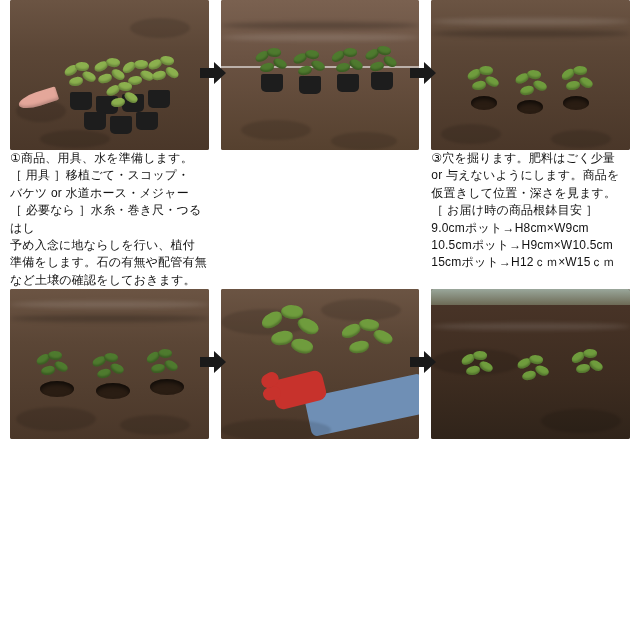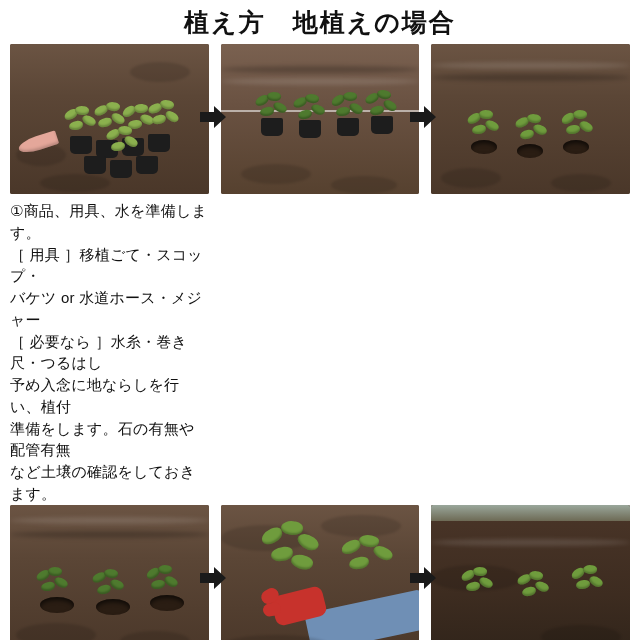--- a/index.html
+++ b/index.html
@@ -44,23 +44,22 @@
   }
   .photo {
     position: relative;
     width: 100%;
     height: 150px;
     border-radius: 2px;
     overflow: hidden;
     background: #5a4436;
   }
   .caption {
-    font-size: 15px;
+    font-size: 12px;
     line-height: 1.45;
-    margin-top: 6px;
     white-space: pre-line;
     letter-spacing: 0.2px;
     color: #111;
   }
   .arrow {
     position: absolute;
     top: 62px;
     right: -11px;
     width: 26px;
     height: 22px;
@@ -155,21 +154,20 @@
     left: 0; right: 0; top: 0;
     height: 16px;
     background: linear-gradient(#9aa79b, #6d6a55);
   }
 </style>
 </head>
 <body>
 
 <div class="page">
 
-  <div class="title">植え方　地植えの場合</div>
 
   <div class="grid">
 
     <div class="cell">
       <div class="photo">
         <div class="field"></div>
         <div class="clump" style="left:6px; top:100px; width:50px; height:22px;"></div>
         <div class="clump" style="left:120px; top:18px; width:60px; height:20px;"></div>
         <div class="clump" style="left:30px; top:130px; width:70px; height:18px;"></div>
         <div class="trowel" style="left:8px; top:92px;"></div>
@@ -291,20 +289,27 @@
           <div class="leaf" style="left:18px; top:11px; transform:rotate(32deg)"></div>
           <div class="leaf" style="left:5px; top:16px; transform:rotate(-8deg)"></div>
         </div>
         <div class="plant bright" style="left:130px; top:66px;">
           <div class="leaf" style="left:0; top:4px; transform:rotate(-28deg)"></div>
           <div class="leaf" style="left:12px; top:0px; transform:rotate(8deg)"></div>
           <div class="leaf" style="left:18px; top:12px; transform:rotate(36deg)"></div>
           <div class="leaf" style="left:5px; top:15px; transform:rotate(-3deg)"></div>
         </div>
       </div>
+      <div class="caption">③穴を掘ります。肥料はごく少量
+or 与えないようにします。商品を
+仮置きして位置・深さを見ます。
+［ お届け時の商品根鉢目安 ］
+9.0cmポット→H8cm×W9cm
+10.5cmポット→H9cm×W10.5cm
+15cmポット→H12ｃｍ×W15ｃｍ</div>
     </div>
 
     <div class="cell">
       <div class="photo">
         <div class="field"></div>
         <div class="ridge lightline" style="left:0; top:12px; width:100%;"></div>
         <div class="ridge" style="left:0; top:26px; width:100%;"></div>
         <div class="clump" style="left:6px; top:118px; width:80px; height:24px;"></div>
         <div class="clump" style="left:110px; top:126px; width:70px; height:20px;"></div>
         <div class="hole" style="left:30px; top:92px; width:34px; height:16px;"></div>

